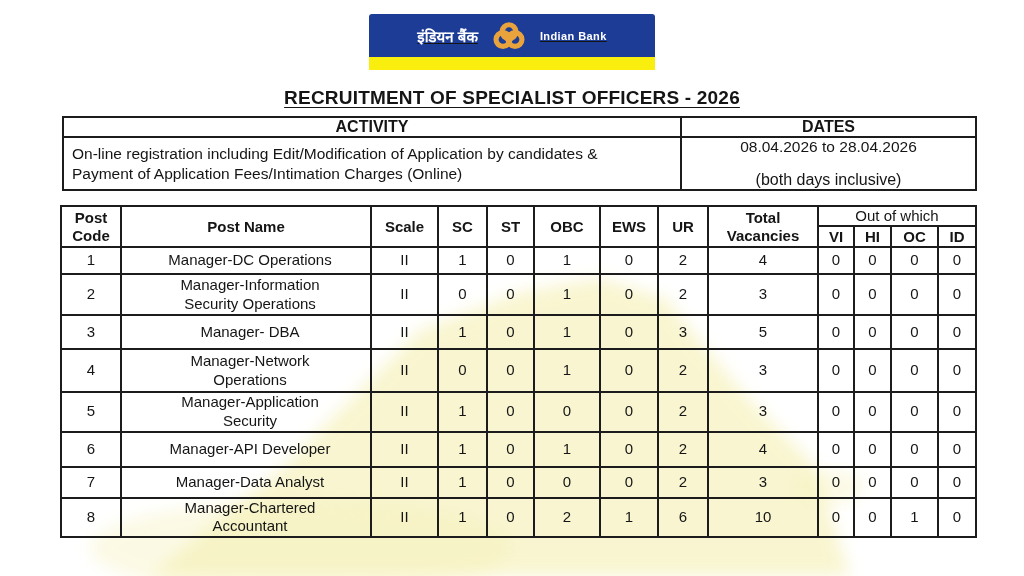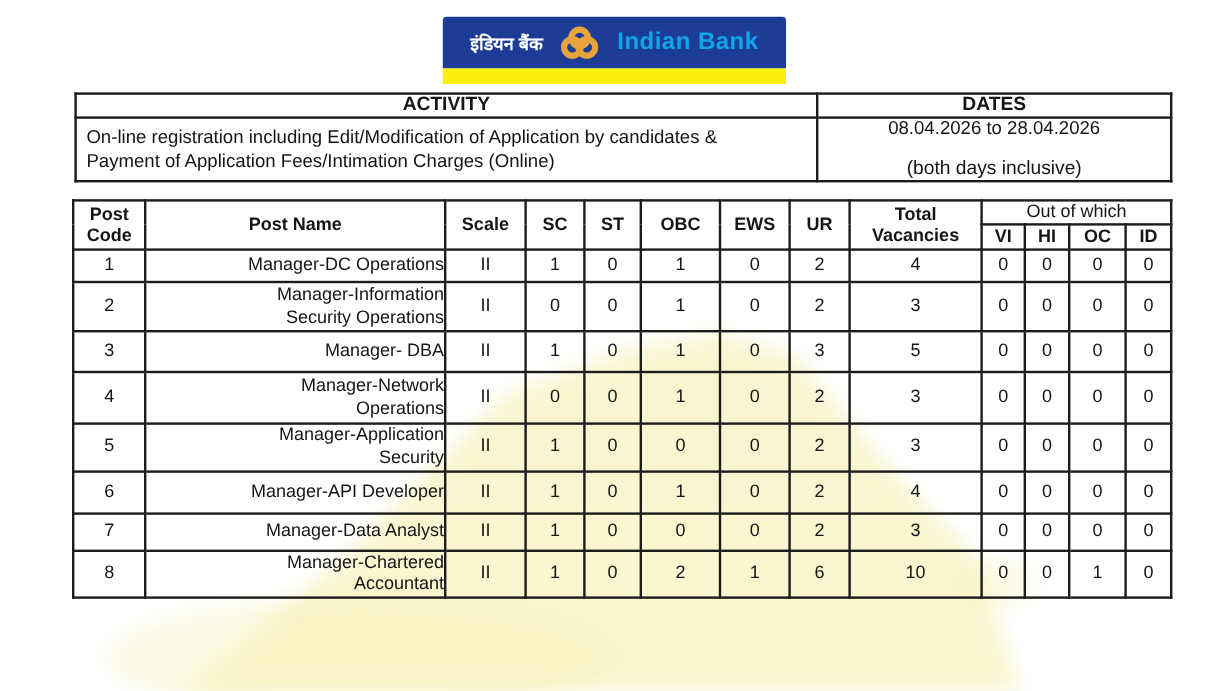--- a/index.html
+++ b/index.html
@@ -9,24 +9,24 @@
     background:#ffffff; color:#151515;
     font-family:"Liberation Sans","DejaVu Sans",sans-serif;
   }
   .watermark { position:absolute; left:0; top:0; z-index:0; pointer-events:none; }
   .content { position:relative; z-index:1; }
 
   
   .logo { width:286px; margin:14px auto 0; }
   .logo-blue {
     height:43px; background:#1d3c96; border-radius:3px 3px 0 0;
-    display:flex; align-items:center; justify-content:center; gap:12px;
+    display:flex; align-items:center; justify-content:center; gap:12px;text-decoration:underline;
   }
   .logo-hindi { color:#ffffff; font-weight:bold; font-size:15px; white-space:nowrap; }
-  .logo-en { color:#0ea5e9; font-weight:bold; font-size:20px; letter-spacing:.4px; white-space:nowrap; }
+  .logo-en { color:#ffffff; font-weight:bold; font-size:11px; letter-spacing:.4px; white-space:nowrap; }
   .emblem { flex:0 0 auto; }
   .logo-strip { height:13px; background:#f9ee0d; }
 
   
   .title {
     margin-top:17px; text-align:center; font-size:19px; font-weight:bold;
     text-decoration:underline; text-underline-offset:3px; letter-spacing:.2px;
   }
   .intro { margin:10px 0 0 50px; font-size:16px; letter-spacing:.3px; white-space:nowrap; }
 
@@ -44,21 +44,21 @@
   .dates-note { font-size:16px; margin-top:15px; }
 
   
   .vacancy { width:915px; margin:14px 0 0 60px; }
   .vacancy th, .vacancy td { border:2px solid #1c1c1c; vertical-align:middle; }
   .vacancy thead th { font-size:15px; font-weight:bold; text-align:center; white-space:pre-line; line-height:1.15; }
   .vacancy thead tr:first-child { height:20px; }
   .vacancy thead tr:last-child  { height:21px; }
   .vacancy thead th.oow { font-weight:normal; font-size:15px; }
   .vacancy tbody td { font-size:15px; text-align:center; line-height:1.25; }
-  .vacancy tbody td.name { text-align:right; padding-left:8px; white-space:pre-line; }
+  .vacancy tbody td.name { text-align:center; padding-left:8px; white-space:pre-line; }
   .vacancy tbody tr:nth-child(1) { height:27px; }
   .vacancy tbody tr:nth-child(2) { height:41px; }
   .vacancy tbody tr:nth-child(3) { height:34px; }
   .vacancy tbody tr:nth-child(4) { height:43px; }
   .vacancy tbody tr:nth-child(5) { height:39px; }
   .vacancy tbody tr:nth-child(6) { height:35px; }
   .vacancy tbody tr:nth-child(7) { height:31px; }
   .vacancy tbody tr:nth-child(8) { height:38px; }
 </style>
 </head>
@@ -87,20 +87,21 @@
             <circle cx="15" cy="21" r="8"></circle>
             <circle cx="29" cy="21" r="8"></circle>
             <circle cx="22" cy="12" r="8"></circle>
           </g>
         </svg>
         <span class="logo-en">Indian Bank</span>
       </div>
       <div class="logo-strip"></div>
     </div>
 
+    <h1 class="title">RECRUITMENT OF SPECIALIST OFFICERS - 2026</h1>
 
     <table class="schedule">
       <colgroup>
           <col style="width:618px">
           <col style="width:295px">
         </colgroup>
       <thead>
         <tr>
           <th>ACTIVITY</th>
           <th>DATES</th>

